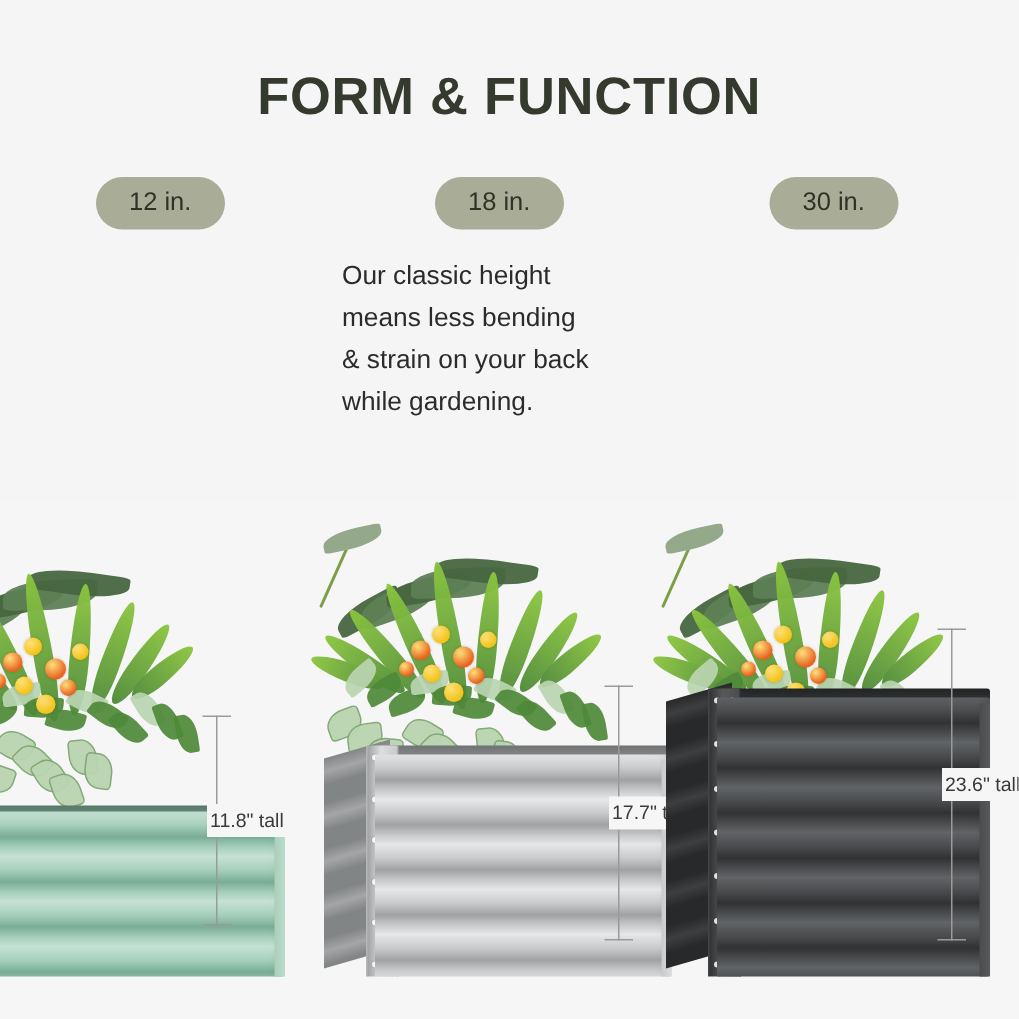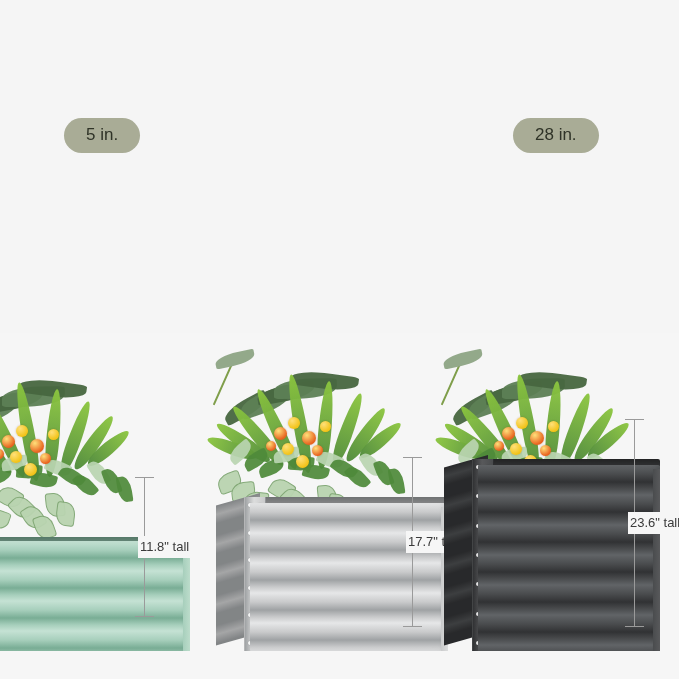--- a/index.html
+++ b/index.html
@@ -217,30 +217,38 @@
     line-height: 16px;
     color: #3a3a3a;
     white-space: nowrap;
   }
 </style>
 </head>
 <body>
 
 <div id="infographic">
 
+  <div class="page-title">FORM &amp; FUNCTION</div>
 
   <div class="columns">
 
     <div class="column c0">
-      <div class="badge">5 in.</div>
-    </div>
-
+      <div class="badge">12 in.</div>
+    </div>
+
+    <div class="column c1">
+      <div class="badge">18 in.</div>
+      <div class="column-text">Our classic height
+means less bending
+&amp; strain on your back
+while gardening.</div>
+    </div>
 
     <div class="column c2">
-      <div class="badge">28 in.</div>
+      <div class="badge">30 in.</div>
     </div>
 
   </div>
 
   <div class="photo-band">
 
     <div class="bed-scene scene-0">
       <div class="foliage" style="top:0;height:150px;">
           <div class="leaf" style="left: 26px; top: 46px; width: 53px; height: 20px; background: rgb(93, 127, 85); transform: rotate(-19deg); opacity: 0.95;"></div>
           <div class="leaf" style="left: 42px; top: 37px; width: 58px; height: 16px; background: rgb(71, 102, 63); transform: rotate(-10deg); opacity: 0.95;"></div>

